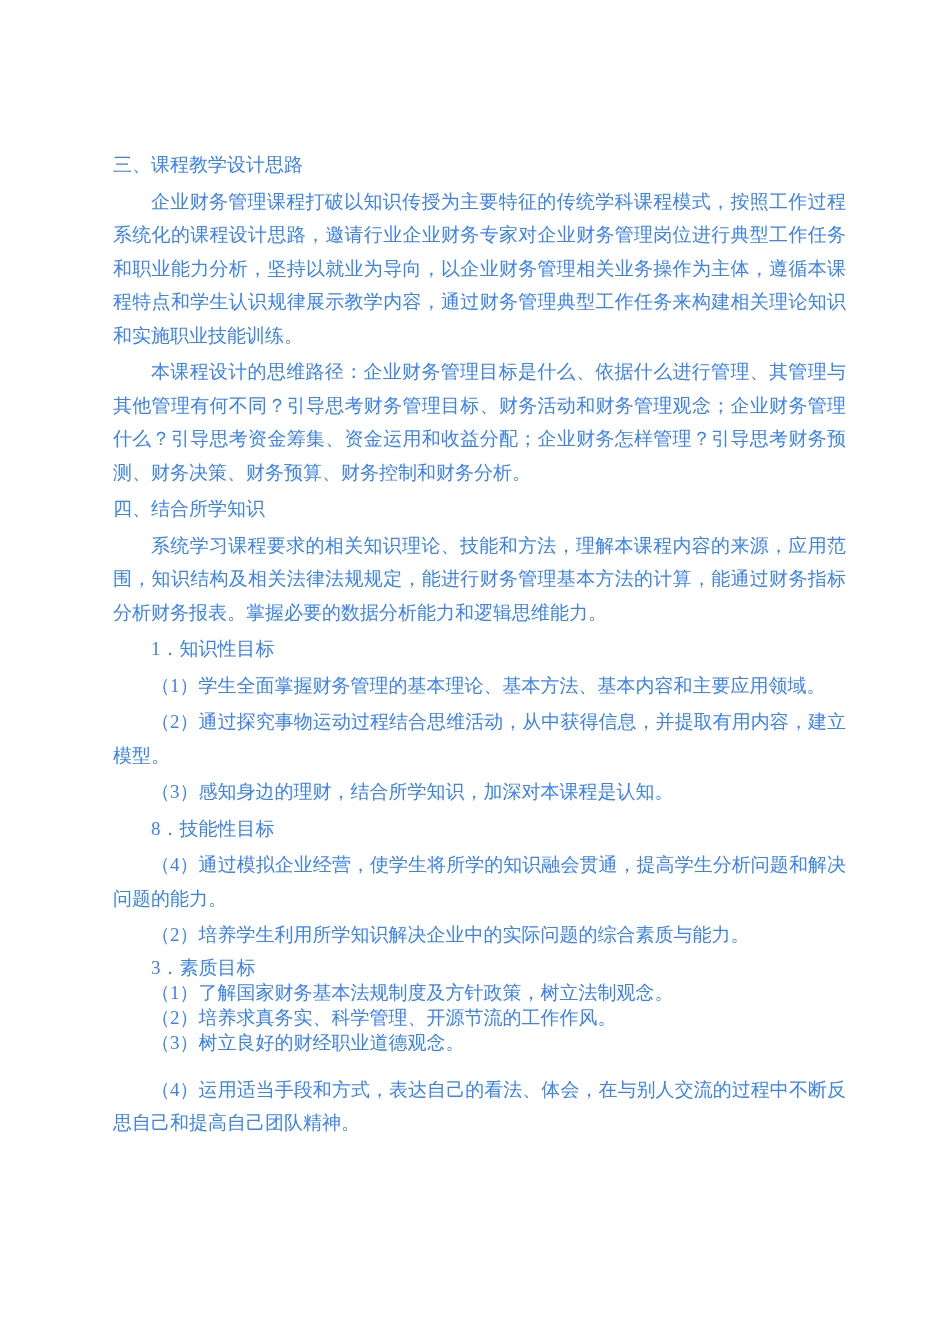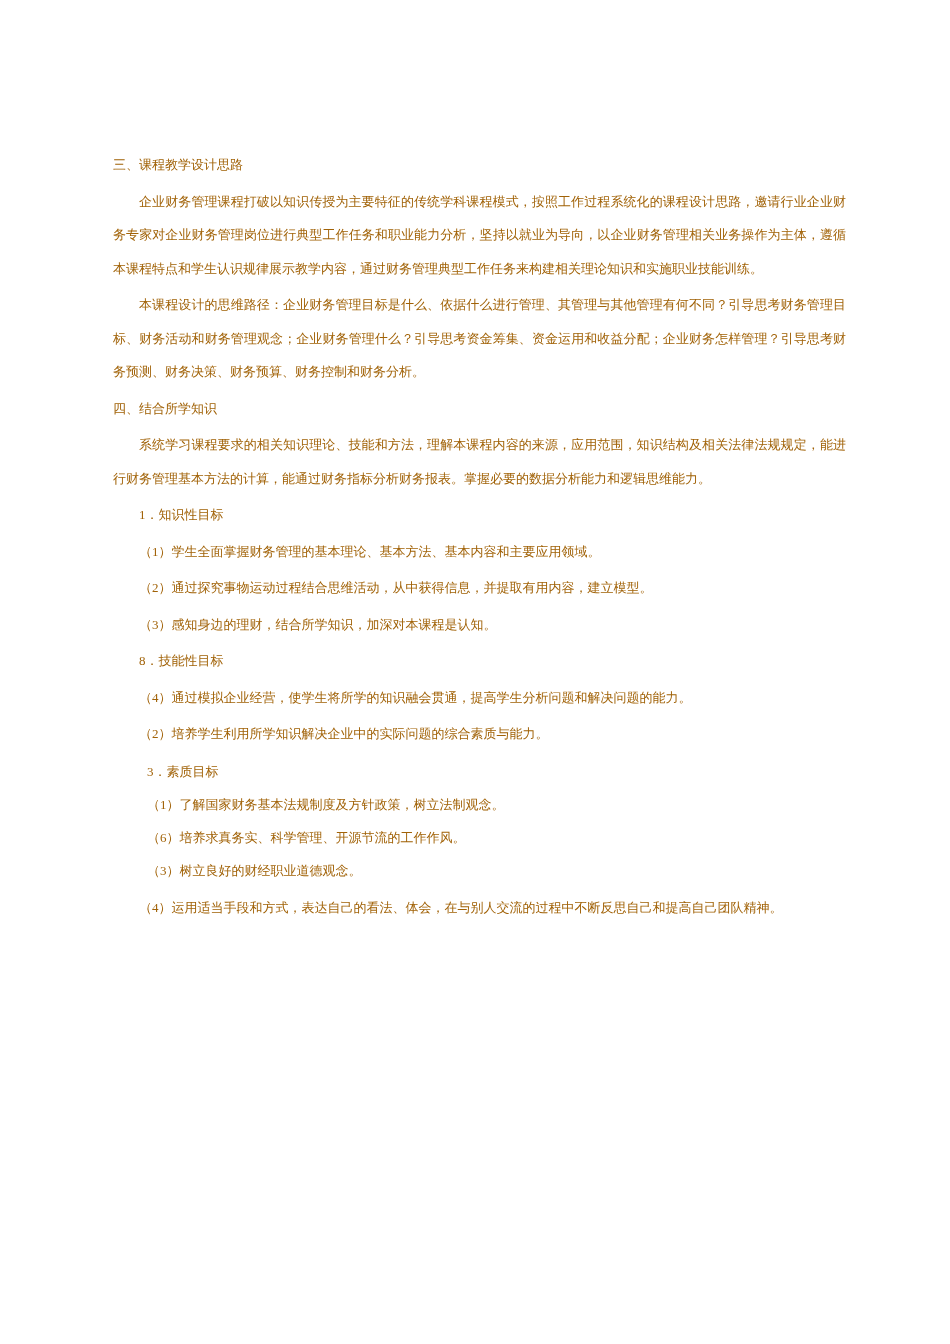--- a/index.html
+++ b/index.html
@@ -13,42 +13,42 @@
     height: 1344px;
     background: #ffffff;
     overflow: hidden;
     font-family: "Liberation Serif", "DejaVu Serif", serif;
   }
   .content {
     position: absolute;
     left: 113px;
     top: 148px;
     width: 733px;
-    color: #a16207;
-    font-size: 13px;
+    color: #3b82f6;
+    font-size: 19px;
     line-height: 33.5px;
     text-align: justify;
   }
   .block {
     margin: 0 0 3px 0;
     padding: 0;
   }
   .heading {
     text-indent: 0;
   }
   .body-para {
     text-indent: 2em;
   }
   .tight {
     line-height: 25px;
-    margin: 8px;
+    margin: 0;
     text-indent: 2em;
   }
   .after-tight {
-    margin-top: 5px;
+    margin-top: 18px;
   }
 </style>
 </head>
 <body>
 
 <div class="page">
   <div class="content">
     <p class="block heading">三、课程教学设计思路</p>
     <p class="block body-para">企业财务管理课程打破以知识传授为主要特征的传统学科课程模式，按照工作过程系统化的课程设计思路，邀请行业企业财务专家对企业财务管理岗位进行典型工作任务和职业能力分析，坚持以就业为导向，以企业财务管理相关业务操作为主体，遵循本课程特点和学生认识规律展示教学内容，通过财务管理典型工作任务来构建相关理论知识和实施职业技能训练。</p>
     <p class="block body-para">本课程设计的思维路径：企业财务管理目标是什么、依据什么进行管理、其管理与其他管理有何不同？引导思考财务管理目标、财务活动和财务管理观念；企业财务管理什么？引导思考资金筹集、资金运用和收益分配；企业财务怎样管理？引导思考财务预测、财务决策、财务预算、财务控制和财务分析。</p>
@@ -56,17 +56,17 @@
     <p class="block body-para">系统学习课程要求的相关知识理论、技能和方法，理解本课程内容的来源，应用范围，知识结构及相关法律法规规定，能进行财务管理基本方法的计算，能通过财务指标分析财务报表。掌握必要的数据分析能力和逻辑思维能力。</p>
     <p class="block body-para">1．知识性目标</p>
     <p class="block body-para">（1）学生全面掌握财务管理的基本理论、基本方法、基本内容和主要应用领域。</p>
     <p class="block body-para">（2）通过探究事物运动过程结合思维活动，从中获得信息，并提取有用内容，建立模型。</p>
     <p class="block body-para">（3）感知身边的理财，结合所学知识，加深对本课程是认知。</p>
     <p class="block body-para">8．技能性目标</p>
     <p class="block body-para">（4）通过模拟企业经营，使学生将所学的知识融会贯通，提高学生分析问题和解决问题的能力。</p>
     <p class="block body-para">（2）培养学生利用所学知识解决企业中的实际问题的综合素质与能力。</p>
     <p class="block tight">3．素质目标</p>
     <p class="block tight">（1）了解国家财务基本法规制度及方针政策，树立法制观念。</p>
-    <p class="block tight">（6）培养求真务实、科学管理、开源节流的工作作风。</p>
+    <p class="block tight">（2）培养求真务实、科学管理、开源节流的工作作风。</p>
     <p class="block tight">（3）树立良好的财经职业道德观念。</p>
     <p class="block body-para after-tight">（4）运用适当手段和方式，表达自己的看法、体会，在与别人交流的过程中不断反思自己和提高自己团队精神。</p>
   </div>
 </div>
 
 </body></html>

